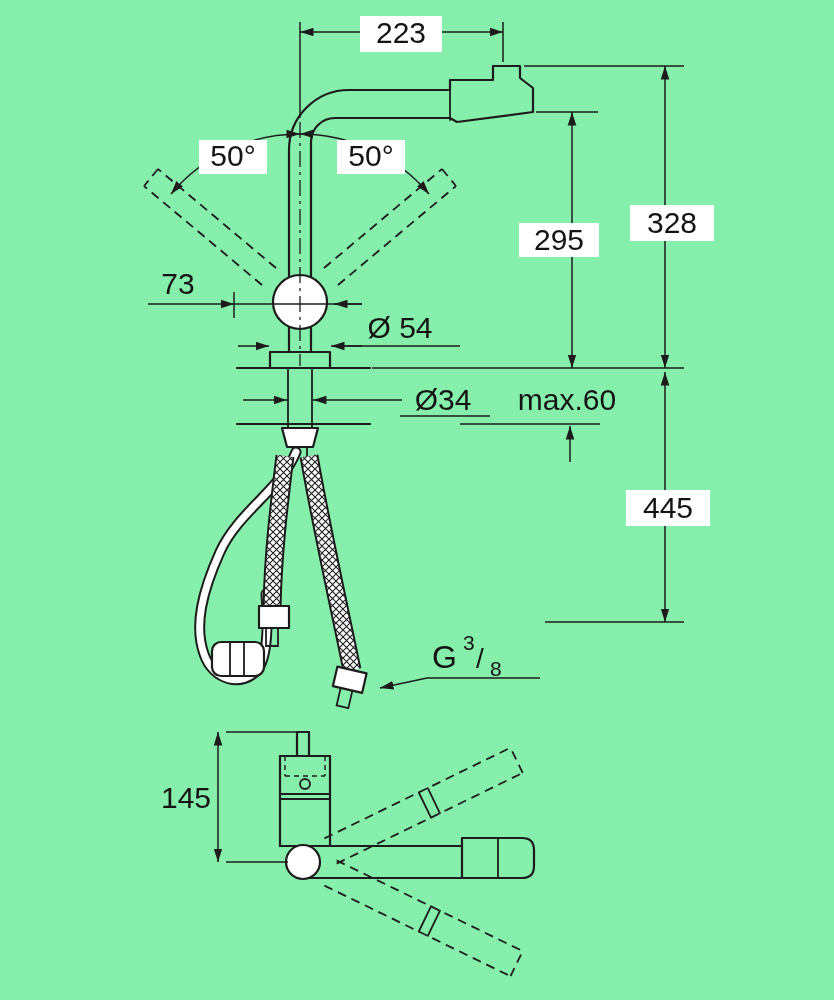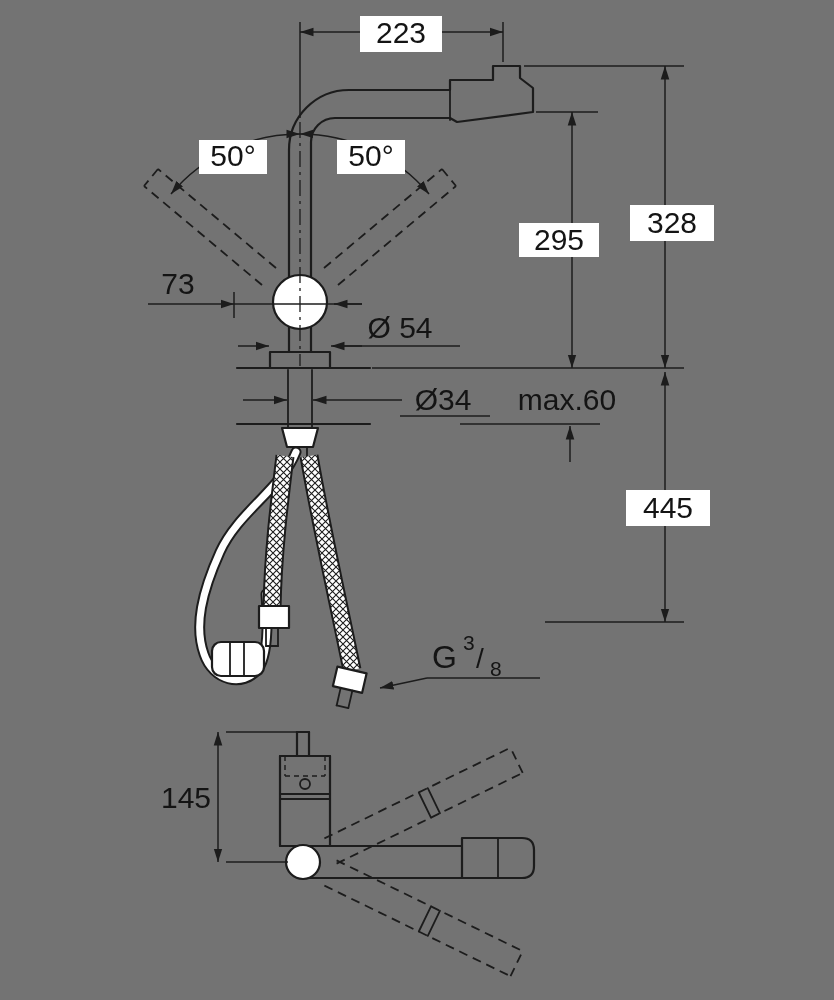--- a/index.html
+++ b/index.html
@@ -1,16 +1,16 @@
 <!DOCTYPE html>
 <html><head>
 <meta charset="utf-8">
 <style>
   html,body{margin:0;padding:0;background:#fff;}
-  .page{width:834px;height:1000px;background:#737373;position:relative;overflow:hidden;
+  .page{width:834px;height:1000px;background:#86efac;position:relative;overflow:hidden;
         font-family:"Liberation Sans", sans-serif;text-decoration:underline;}
   svg{display:block;}
   .obj{stroke:#1c1c1c;stroke-width:2.2;fill:none;stroke-linejoin:round;stroke-linecap:round;}
   .objt{stroke:#1c1c1c;stroke-width:1.8;fill:none;stroke-linejoin:round;stroke-linecap:round;}
   .objf{stroke:#1c1c1c;stroke-width:2.2;fill:#ffffff;stroke-linejoin:round;}
   .dim{stroke:#1c1c1c;stroke-width:1.5;fill:none;}
   .dash{stroke:#1c1c1c;stroke-width:1.8;fill:none;stroke-dasharray:9 6;stroke-linecap:butt;}
   .dash2{stroke:#1c1c1c;stroke-width:1.4;fill:none;stroke-dasharray:5 4;}
   .cl{stroke:#1c1c1c;stroke-width:1.3;fill:none;stroke-dasharray:16 5 3 5;}
   .hose-outer{stroke:#1c1c1c;stroke-width:11;fill:none;stroke-linecap:round;}

